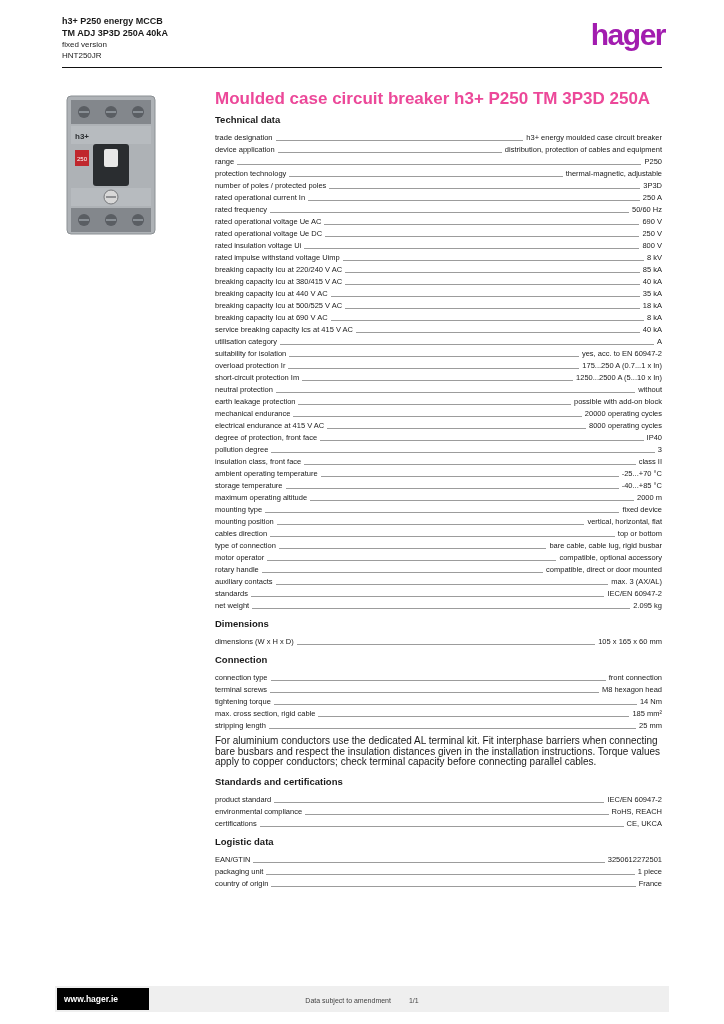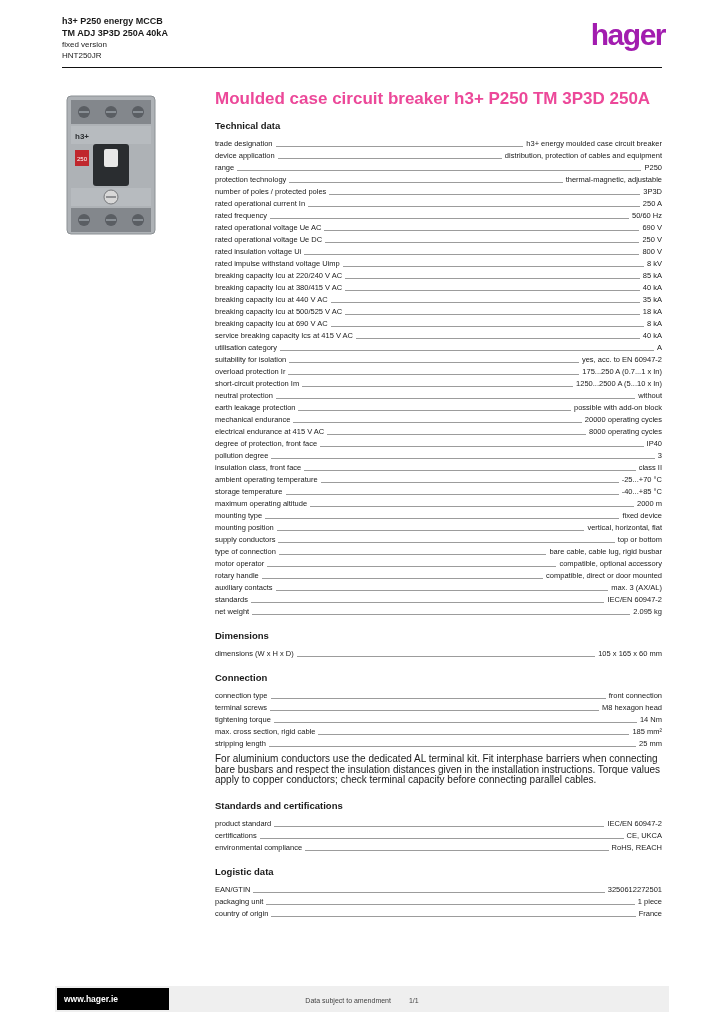--- a/index.html
+++ b/index.html
@@ -13,31 +13,31 @@
   .logo{position:absolute;right:59px;top:20px;font-size:30px;font-weight:bold;
         letter-spacing:-1.5px;color:#a21caf;line-height:30px;}
   .header-rule{position:absolute;left:62px;right:62px;top:67px;height:1px;background:#111;}
 
   
   .photo{position:absolute;left:57px;top:92px;width:108px;height:146px;}
 
   
   .main{position:absolute;left:215px;top:92px;width:447px;}
   .page-title{margin:0;font-size:17px;font-weight:bold;color:#ec4899;line-height:14px;}
-  .section{margin-top:14px;}
+  .section{margin-top:8px;}
   .sec-title{font-size:9.5px;font-weight:bold;line-height:12px;margin-bottom:4px;}
   .row{display:flex;align-items:flex-end;height:12px;font-size:7.5px;line-height:9px;}
   .lbl{white-space:nowrap;}
   .lead{flex:1;border-bottom:1px solid #9c9c9c;margin:0 3px 1px 3px;min-width:8px;}
   .val{white-space:nowrap;}
   .note{font-size:10px;line-height:10.5px;margin:6px 0 0 0;color:#1a1a1a;}
 
   
   .footer-band{position:absolute;left:55px;right:55px;top:986px;height:26px;background:#efefef;}
-  .footer-site{position:absolute;left:57px;top:988px;width:112px;height:22px;background:#000;
+  .footer-site{position:absolute;left:57px;top:988px;width:92px;height:22px;background:#000;
                color:#fff;font-size:8.5px;font-weight:bold;display:flex;align-items:center;
                padding-left:7px;box-sizing:border-box;}
   .footer-center{position:absolute;left:0;right:0;top:997px;text-align:center;font-size:7px;color:#444;}
   .footer-center span{margin:0 8px;}
 </style>
 </head>
 <body>
 
 <div class="page">
 
@@ -243,21 +243,21 @@
             <span class="lbl">mounting type</span>
             <span class="lead"></span>
             <span class="val">fixed device</span>
           </div>
           <div class="row">
             <span class="lbl">mounting position</span>
             <span class="lead"></span>
             <span class="val">vertical, horizontal, flat</span>
           </div>
           <div class="row">
-            <span class="lbl">supply conductors</span>
+            <span class="lbl">cables direction</span>
             <span class="lead"></span>
             <span class="val">top or bottom</span>
           </div>
           <div class="row">
             <span class="lbl">type of connection</span>
             <span class="lead"></span>
             <span class="val">bare cable, cable lug, rigid busbar</span>
           </div>
           <div class="row">
             <span class="lbl">motor operator</span>
@@ -323,28 +323,28 @@
           <p class="note">For aluminium conductors use the dedicated AL terminal kit. Fit interphase barriers when connecting bare busbars and respect the insulation distances given in the installation instructions. Torque values apply to copper conductors; check terminal capacity before connecting parallel cables.</p>
         </div>
         <div class="section">
           <div class="sec-title">Standards and certifications</div>
           <div class="row">
             <span class="lbl">product standard</span>
             <span class="lead"></span>
             <span class="val">IEC/EN 60947-2</span>
           </div>
           <div class="row">
+            <span class="lbl">environmental compliance</span>
+            <span class="lead"></span>
+            <span class="val">RoHS, REACH</span>
+          </div>
+          <div class="row">
             <span class="lbl">certifications</span>
             <span class="lead"></span>
             <span class="val">CE, UKCA</span>
-          </div>
-          <div class="row">
-            <span class="lbl">environmental compliance</span>
-            <span class="lead"></span>
-            <span class="val">RoHS, REACH</span>
           </div>
         </div>
         <div class="section">
           <div class="sec-title">Logistic data</div>
           <div class="row">
             <span class="lbl">EAN/GTIN</span>
             <span class="lead"></span>
             <span class="val">3250612272501</span>
           </div>
           <div class="row">

